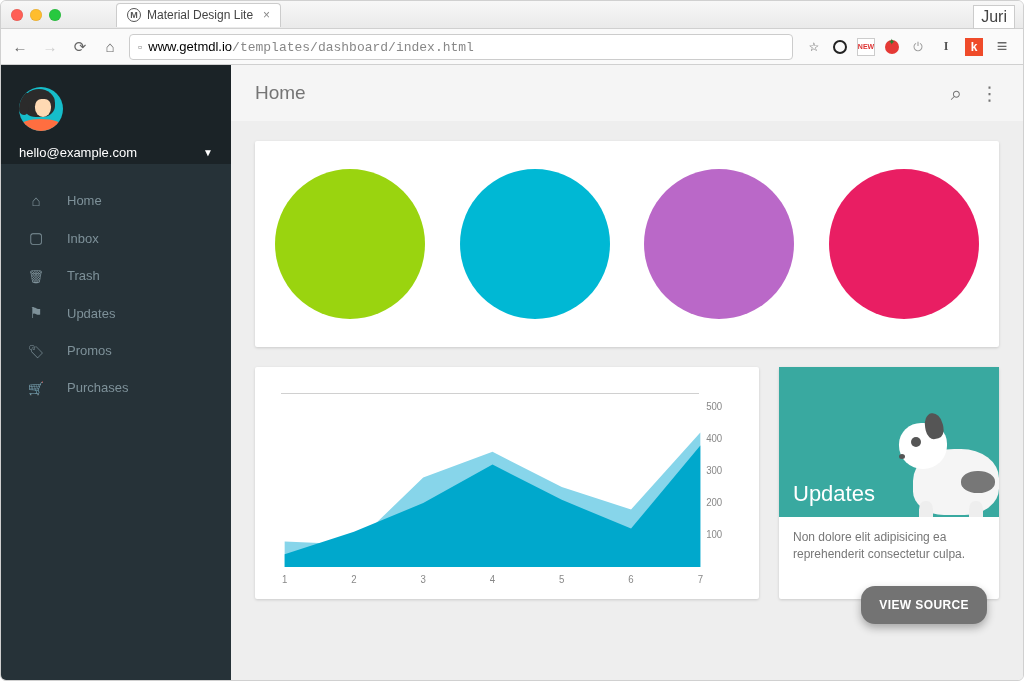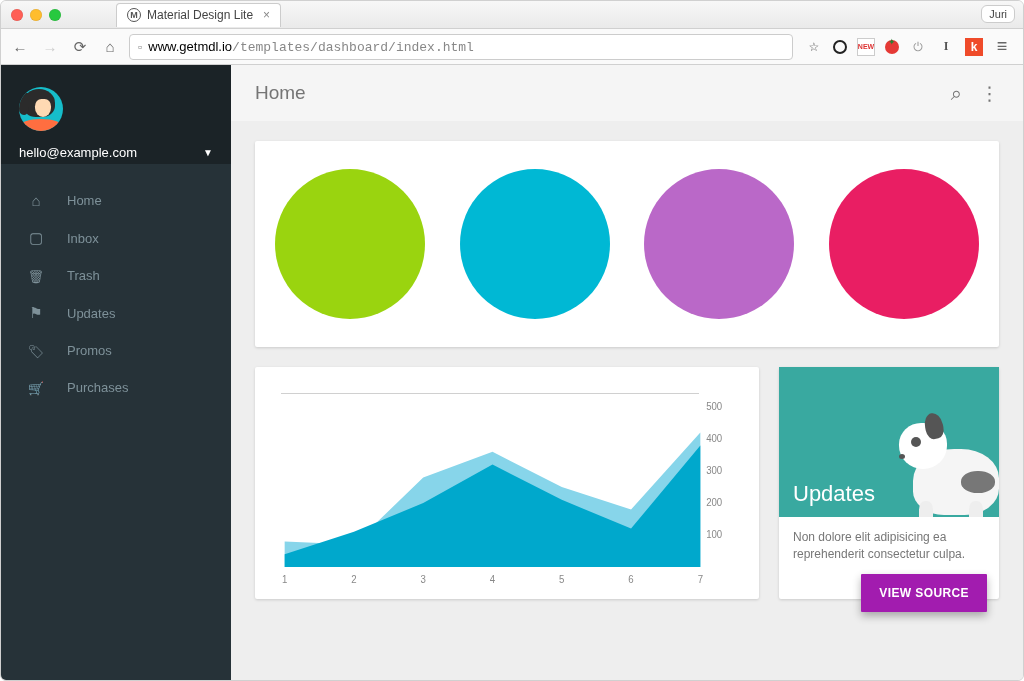--- a/index.html
+++ b/index.html
@@ -41,22 +41,22 @@
     padding:0 10px;
     min-width:165px;
     font-size:12px;
     color:#444;
     gap:6px;
   }
   .tab .fav { width:14px;height:14px;border:1.5px solid #555;border-radius:50%;display:inline-flex;align-items:center;justify-content:center;font-size:9px;font-weight:bold;color:#555; }
   .tab .close { margin-left:auto; color:#888; font-size:12px; }
   .userbadge {
     position:absolute; right:8px; top:4px;
-    background:#fff; border:1px solid #ccc; border-radius:6px;
-    font-size:11px; padding:2px 7px; color:#444;
+    background:#fff; border:1px solid #ccc; border-radius:0;
+    font-size:16px; padding:2px 7px; color:#444;
   }
   .toolbar {
     height:36px;
     background:#fafafa;
     border-bottom:1px solid #d0d0d0;
     display:flex;
     align-items:center;
     padding:0 8px;
     gap:8px;
     font-size:13px;
@@ -168,28 +168,28 @@
   .dog .ear{ position:absolute; width:18px;height:26px; background:#555; border-radius:50% 50% 40% 40%; bottom:84px; right:62px; transform:rotate(-12deg);}
   .dog .eye{ position:absolute; width:10px;height:10px; background:#555; border-radius:50%; bottom:76px; right:84px;}
   .dog .nose{ position:absolute; width:6px;height:5px;background:#555;border-radius:50%;bottom:64px;right:100px;}
   .dog .spot{ position:absolute; width:34px;height:22px;background:#777;border-radius:48%;bottom:30px;right:10px;}
   .dog .leg{ position:absolute; width:14px;height:22px; background:#eee; border-radius:40% 40% 30% 30%; bottom:0; }
   .dog .leg.f{ right:72px;} .dog .leg.b{ right:22px;}
   .updates-text { padding:12px 14px; font-size:12px; color:#777; line-height:1.4; }
 
   .fab {
     position:absolute;
-    right:36px; bottom:68px;
-    background:#a21caf;
+    right:36px; bottom:56px;
+    background:#737373;
     color:#fff;
     font-size:12px;
     font-weight:bold;
     letter-spacing:.4px;
     padding:12px 18px;
-    border-radius:1px;
+    border-radius:14px;
     box-shadow:0 4px 8px rgba(0,0,0,.3);
   }
 
   
   .i-search::before{content:"⌕"; font-size:20px;}
   .i-more::before{content:"⋮";}
   .i-home::before{content:"⌂";}
   .i-inbox::before{content:"▢";}
   .i-trash::before{content:"🗑"; font-size:13px;}
   .i-spam::before{content:"⚠";}

